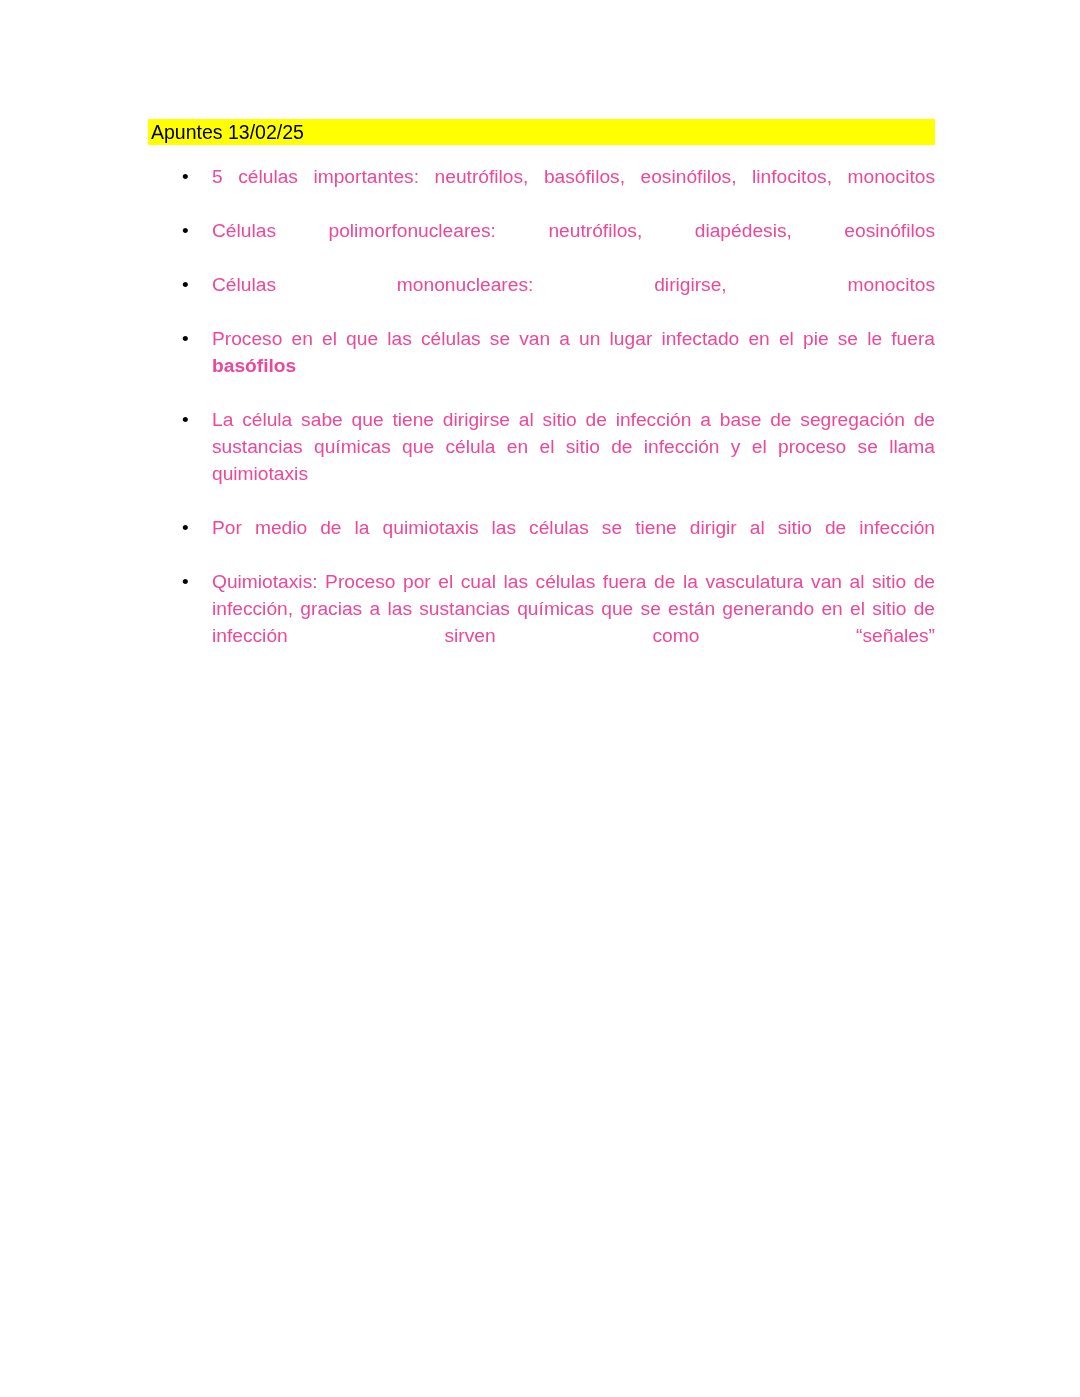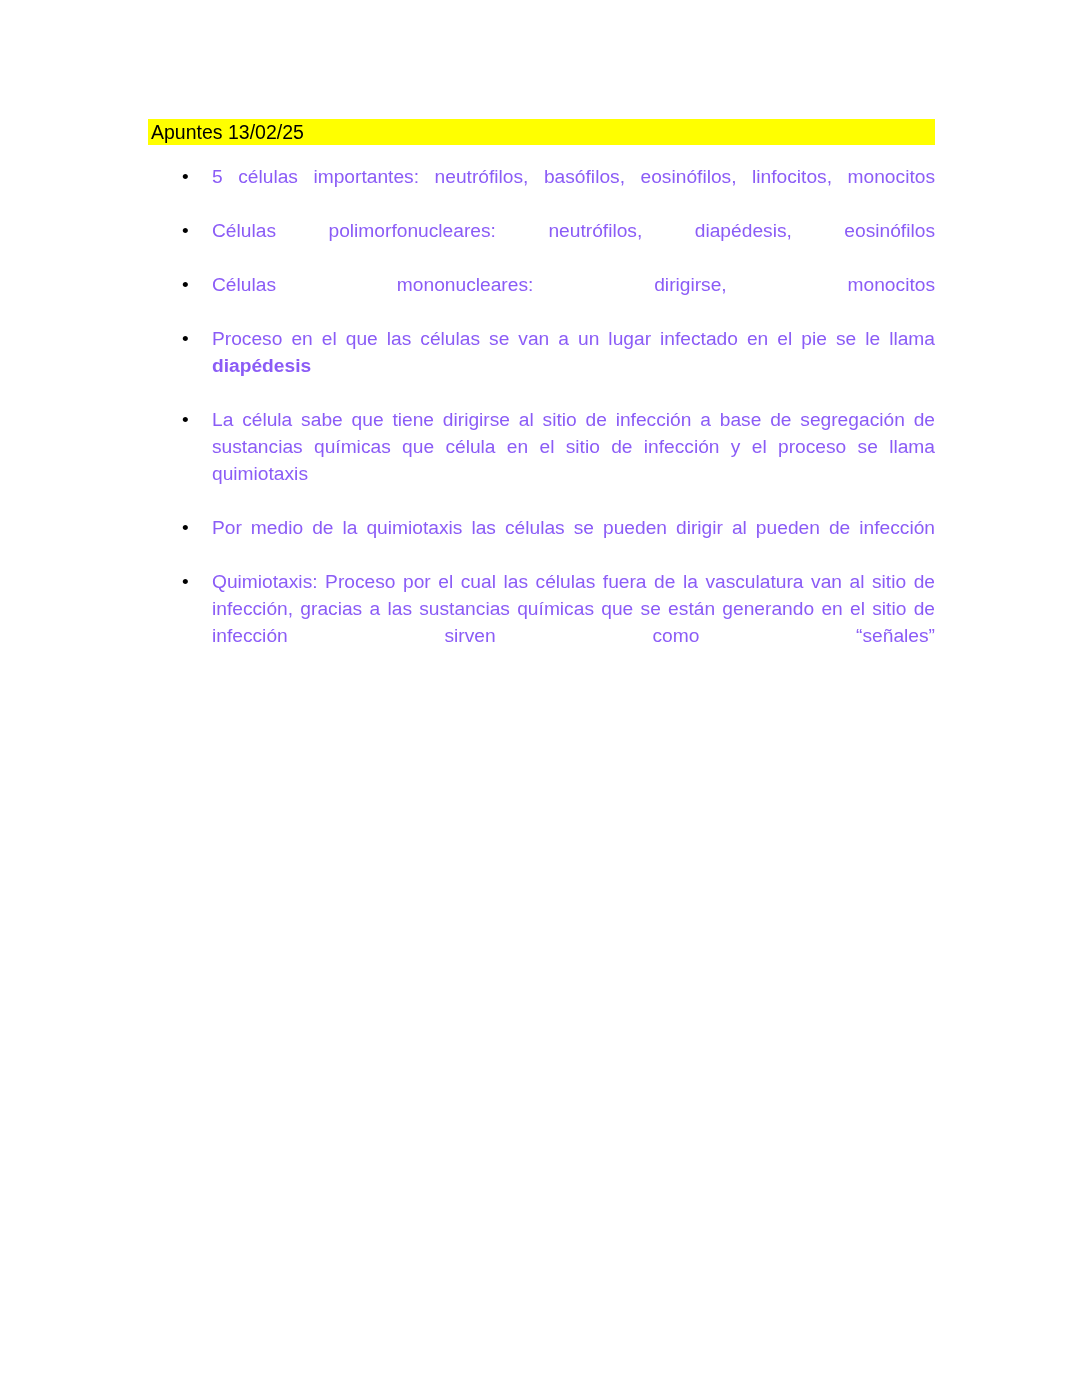--- a/index.html
+++ b/index.html
@@ -74,21 +74,21 @@
     color: #000000;
     user-select: none;
   }
 
   .note-text {
     display: block;
     font-size: 19.2px;
     line-height: 27px;
     text-align: justify;
     text-justify: inter-word;
-    color: #8b5cf6;
+    color: #ec4899;
     hyphens: none;
   }
 
   
   .note-text::after {
     content: "";
     display: inline-block;
     width: 100%;
   }
 
@@ -119,32 +119,32 @@
     </li>
 
     <li class="note-item">
       <span class="note-bullet">•</span>
       <span class="note-text">Células mononucleares: dirigirse, monocitos</span>
     </li>
 
     <li class="note-item">
       <span class="note-bullet">•</span>
       <span class="note-text">
-        <span>Proceso en el que las células se van a un lugar infectado en el pie se le llama </span><b>diapédesis</b>
+        <span>Proceso en el que las células se van a un lugar infectado en el pie se le fuera </span><b>basófilos</b>
       </span>
     </li>
 
     <li class="note-item">
       <span class="note-bullet">•</span>
       <span class="note-text">La célula sabe que tiene dirigirse al sitio de infección a base de segregación de sustancias químicas que célula en el sitio de infección y el proceso se llama quimiotaxis</span>
     </li>
 
     <li class="note-item">
       <span class="note-bullet">•</span>
-      <span class="note-text">Por medio de la quimiotaxis las células se pueden dirigir al pueden de infección</span>
+      <span class="note-text">Por medio de la quimiotaxis las células se tiene dirigir al sitio de infección</span>
     </li>
 
     <li class="note-item">
       <span class="note-bullet">•</span>
       <span class="note-text">Quimiotaxis: Proceso por el cual las células fuera de la vasculatura van al sitio de infección, gracias a las sustancias químicas que se están generando en el sitio de infección sirven como “señales”</span>
     </li>
 
   </ul>
 
 </div>

